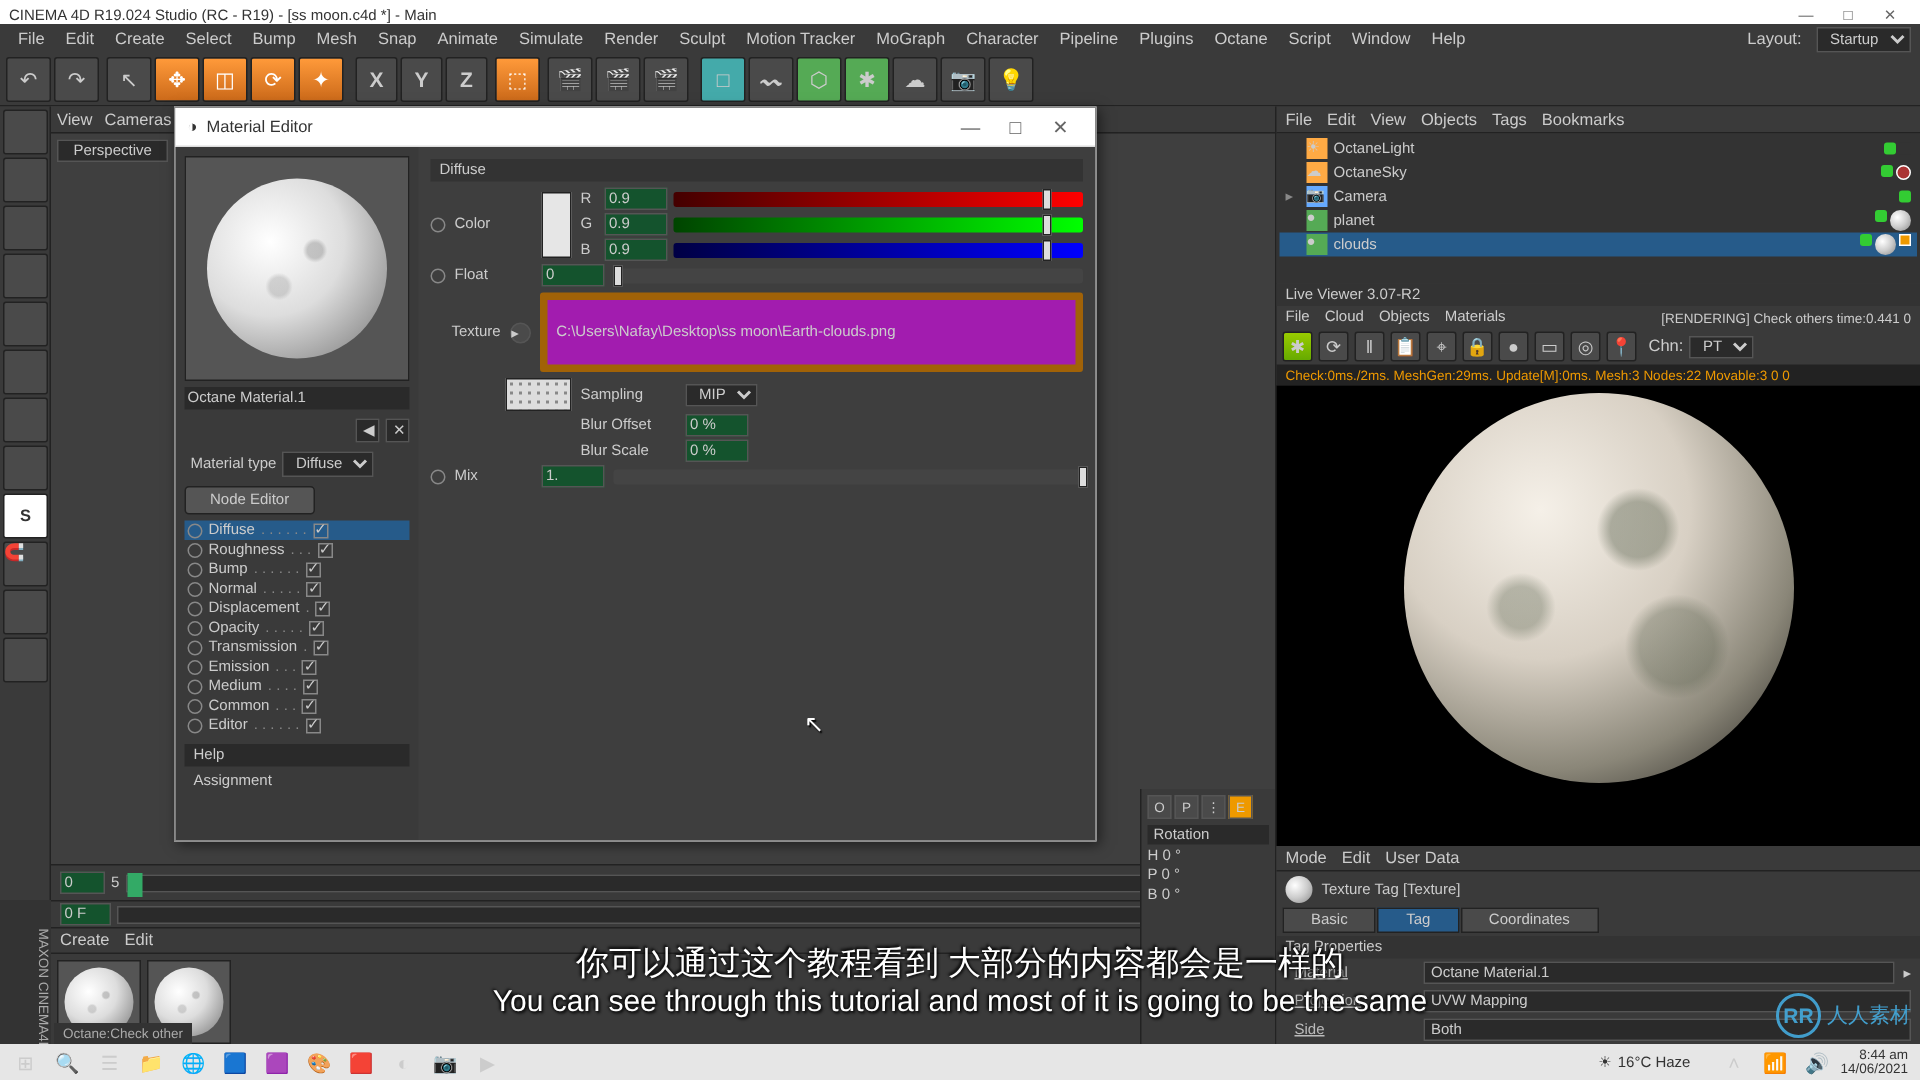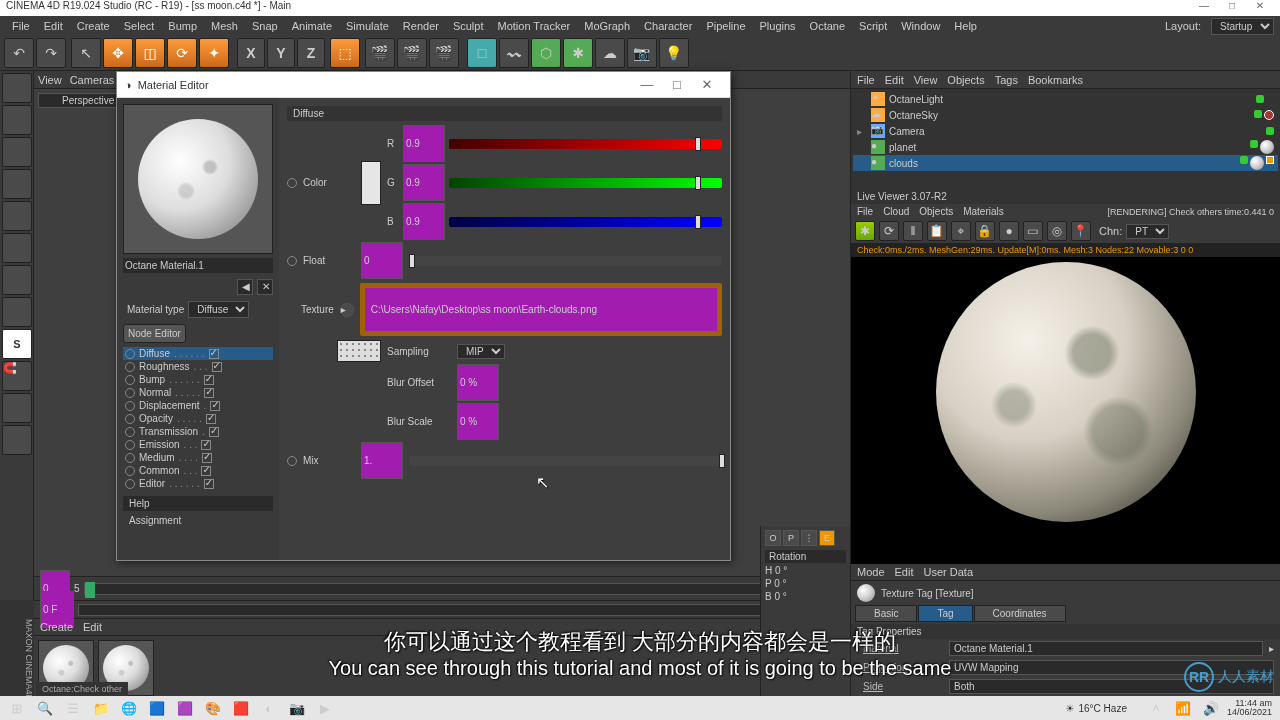--- a/index.html
+++ b/index.html
@@ -1,19 +1,19 @@
 <!DOCTYPE html>
 <html><head>
 <meta charset="utf-8">
 <style>
 * { margin: 0; padding: 0; box-sizing: border-box; font-family: "Segoe UI", Arial, sans-serif; }
 body { background: #3a3a3a; color: #ccc; font-size: 11px; width: 1280px; height: 720px; overflow: hidden; position: relative; }
 
 
-.titlebar { background: #fff; height: 16px; display: flex; align-items: flex-start; padding: 0 6px; color: #333; font-size: 10px; }
+.titlebar { background: #fff; height: 16px; display: flex; align-items: flex-end; padding: 0 6px; color: #333; font-size: 10px; }
 .titlebar .spacer { flex: 1; }
 .winbtn { width: 28px; text-align: center; color: #666; }
 
 
 .mainmenu { background: #3a3a3a; height: 20px; display: flex; align-items: center; padding: 0 6px; gap: 2px; font-size: 11px; }
 .mainmenu span { padding: 2px 6px; cursor: pointer; }
 .layout-sel { margin-left: auto; display: flex; align-items: center; gap: 4px; }
 .layout-sel select { background: #2a2a2a; color: #ccc; border: 1px solid #555; font-size: 10px; padding: 1px 4px; }
 
 
@@ -37,41 +37,41 @@
 .mat-editor .dlg-title .wbtn { width: 30px; text-align: center; font-size: 13px; color: #666; }
 .mat-body { background: #3a3a3a; height: calc(100% - 26px); display: flex; }
 .mat-left { width: 162px; padding: 6px; display: flex; flex-direction: column; }
 .mat-preview { width: 150px; height: 150px; background: #555; border: 1px solid #222; position: relative; }
 .sphere-moon { width: 120px; height: 120px; border-radius: 50%; background: radial-gradient(circle at 35% 35%, #fff, #ddd 45%, #999 80%, #555); margin: 14px auto; position: relative; overflow: hidden; }
 .sphere-moon::after { content:""; position:absolute; inset:0; background: radial-gradient(circle at 60% 40%, rgba(100,100,100,0.3) 5%, transparent 8%), radial-gradient(circle at 40% 60%, rgba(120,120,120,0.25) 6%, transparent 9%); }
 .mat-name { margin-top: 4px; padding: 2px; background: #2a2a2a; font-size: 10px; }
 .mat-row { display: flex; align-items: center; gap: 4px; margin-top: 6px; font-size: 10px; }
 .mat-row select, .mat-row .btn { background: #2a2a2a; color: #ccc; border: 1px solid #555; font-size: 10px; padding: 1px 4px; }
 .mat-row .btn { width: 16px; height: 16px; text-align: center; }
-.node-btn { background: #555; border: 1px solid #222; padding: 3px 4px; margin-top: 6px; font-size: 10px; width: fit-content; border-radius: 3px; }
+.node-btn { background: #555; border: 1px solid #222; padding: 3px 16px; margin-top: 6px; font-size: 10px; width: fit-content; border-radius: 3px; }
 .channel-list { margin-top: 4px; }
 .ch-item { display: flex; align-items: center; gap: 4px; padding: 1px 2px; font-size: 10px; }
 .ch-item .radio { width: 10px; height: 10px; border-radius: 50%; border: 1px solid #888; display: inline-block; }
 .ch-item.sel { background: #265b8a; }
 .ch-item .dots { color: #888; }
 .ch-item .chk { width: 10px; height: 10px; border: 1px solid #888; display: inline-block; position: relative; }
 .ch-item .chk.on::after { content: "✓"; position: absolute; top: -3px; left: 0; font-size: 10px; color: #ccc; }
 .help-row { margin-top: 6px; background: #2a2a2a; padding: 2px 6px; font-size: 10px; }
 .assign-row { margin-top: 2px; padding: 2px 6px; font-size: 10px; }
 
 .mat-right { flex: 1; padding: 8px; background: #3e3e3e; }
 .sect-header { background: #333; padding: 2px 6px; font-size: 10px; margin-bottom: 4px; }
 .param-row { display: flex; align-items: center; gap: 6px; margin-bottom: 2px; font-size: 10px; }
 .param-row .lbl { width: 52px; text-align: left; }
 .param-row .radio { width: 10px; height: 10px; border-radius: 50%; border: 1px solid #888; }
 .swatch { width: 20px; height: 44px; background: #e6e6e6; border: 1px solid #222; }
 .rgb-stack { display: flex; flex-direction: column; gap: 2px; flex: 1; }
 .rgb-row { display: flex; align-items: center; gap: 4px; }
 .rgb-row .c { width: 12px; }
-.nfield { background: #a21caf; border: 1px solid #555; color: #ccc; width: 42px; padding: 12px 2px; font-size: 10px; }
+.nfield { background: #14532d; border: 1px solid #555; color: #ccc; width: 42px; padding: 1px 2px; font-size: 10px; }
 .slider { flex: 1; height: 10px; position: relative; border-radius: 2px; }
 .slider.red { background: linear-gradient(to right, #400, #f00); }
 .slider.green { background: linear-gradient(to right, #040, #0f0); }
 .slider.blue { background: linear-gradient(to right, #004, #00f); }
 .slider.gray { background: #444; }
 .slider .thumb { position: absolute; top: -2px; width: 6px; height: 14px; background: #ddd; border: 1px solid #222; }
 .tex-row { display: flex; align-items: center; gap: 6px; margin: 4px 0; font-size: 10px; }
 .tex-path { flex: 1; background: #a21caf; padding: 16px 6px; border: 5px solid #a16207; border-radius: 2px; }
 .tex-thumb { width: 44px; height: 22px; background: #ddd; border: 1px solid #222; background-image: radial-gradient(#888 1px, transparent 1px); background-size: 6px 6px; }
 .sub-row { display: flex; align-items: center; gap: 6px; margin-left: 50px; font-size: 10px; margin-bottom: 2px; }
@@ -245,21 +245,21 @@
   <div class="viewport">
     <div class="vmenu">
       <span>View</span>
       <span>Cameras</span>
       <span>Display</span>
       <span>Options</span>
       <span>Filter</span>
       <span>Panel</span>
       <span>ProRender</span>
     </div>
-    <div class="persp" style="position:absolute;left:4px;top:22px;background:#2a2a2a;padding:1px 23px;border:1px solid #555;font-size:10px">Perspective</div>
+    <div class="persp" style="position:absolute;left:4px;top:22px;background:#2a2a2a;padding:1px 10px;border:1px solid #555;font-size:10px">Perspective</div>
     <div class="grid-hint">rid Spacing : 100 cm</div>
 
     <div class="mat-editor">
       <div class="dlg-title">
         <span style="margin-right:6px">◑</span>
         <span>Material Editor</span>
         <span class="spacer"></span>
         <span class="wbtn">—</span>
         <span class="wbtn">□</span>
         <span class="wbtn">✕</span>
@@ -617,16 +617,16 @@
   <div class="tb">◐</div>
   <div class="tb">📷</div>
   <div class="tb">▶</div>
   <div class="spacer"></div>
   <div style="font-size:10px;color:#333;display:flex;align-items:center;gap:4px">☀ <span>16°C Haze</span></div>
   <div style="width:12px"></div>
   <div class="tb">˄</div>
   <div class="tb">📶</div>
   <div class="tb">🔊</div>
   <div class="clock">
-      <div>11:44 am</div>
+      <div>8:44 am</div>
       <div>14/06/2021</div>
     </div>
 </div>
 
 </body></html>

